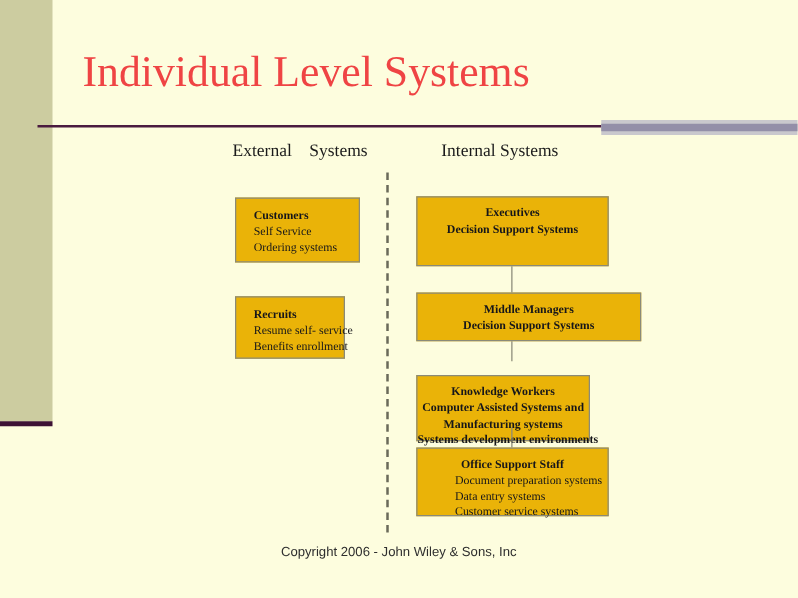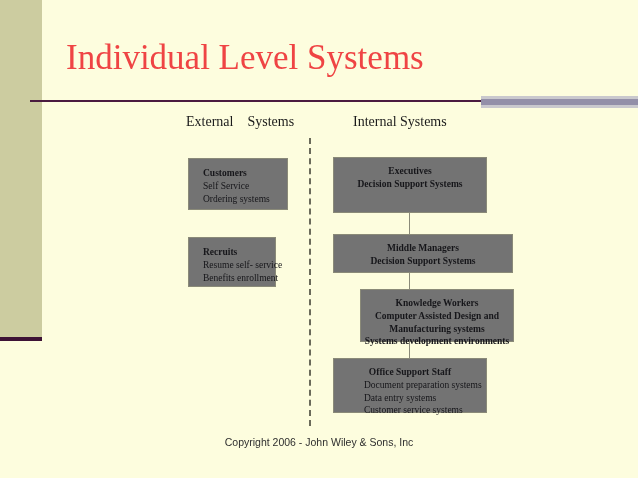--- a/index.html
+++ b/index.html
@@ -100,21 +100,21 @@
     top: 138px;
     width: 0px;
     height: 288px;
     border-left: 2px dashed #6a6a5a;
   }
 
   
   .node {
     position: absolute;
     border: 1px solid #8a8a78;
-    background: #737373;
+    background: #eab308;
     box-sizing: border-box;
     color: #16161a;
     font-family: "Liberation Serif", serif;
     font-size: 9.5px;
     line-height: 12.5px;
   }
   .node .node-title {
     font-weight: bold;
     font-size: 9.5px;
     line-height: 13px;
@@ -147,21 +147,21 @@
     text-align: left;
     padding-left: 30px;
   }
 
   
   #box-customers   { left: 188px; top: 158px; width: 100px; height: 52px; }
   #box-recruits    { left: 188px; top: 237px; width: 88px; height: 50px; }
 
   #box-executives  { left: 333px; top: 157px; width: 154px; height: 56px; }
   #box-middle      { left: 333px; top: 234px; width: 180px; height: 39px; }
-  #box-knowledge   { left: 333px; top: 289px; width: 154px; height: 53px; margin-left: 27px; }
+  #box-knowledge   { left: 333px; top: 300px; width: 139px; height: 53px; }
   #box-office      { left: 333px; top: 358px; width: 154px; height: 55px; }
 
   
   .connector {
     position: absolute;
     left: 409px;
     width: 1px;
     background: #8a8a78;
   }
   #conn-1 { top: 213px; height: 21px; }
@@ -216,21 +216,21 @@
     <div class="node-line">Decision Support Systems</div>
   </div>
 
   <div class="node right-node body-center" id="box-middle">
     <div class="node-title">Middle Managers</div>
     <div class="node-line">Decision Support Systems</div>
   </div>
 
   <div class="node right-node body-center" id="box-knowledge">
     <div class="node-title">Knowledge Workers</div>
-    <div class="node-line">Computer Assisted Design and</div>
+    <div class="node-line">Computer Assisted Systems and</div>
     <div class="node-line">Manufacturing systems</div>
     <div class="node-line">Systems development environments</div>
   </div>
 
   <div class="node right-node body-left" id="box-office">
     <div class="node-title">Office Support Staff</div>
     <div class="node-line">Document preparation systems</div>
     <div class="node-line">Data entry systems</div>
     <div class="node-line">Customer service systems</div>
   </div>

